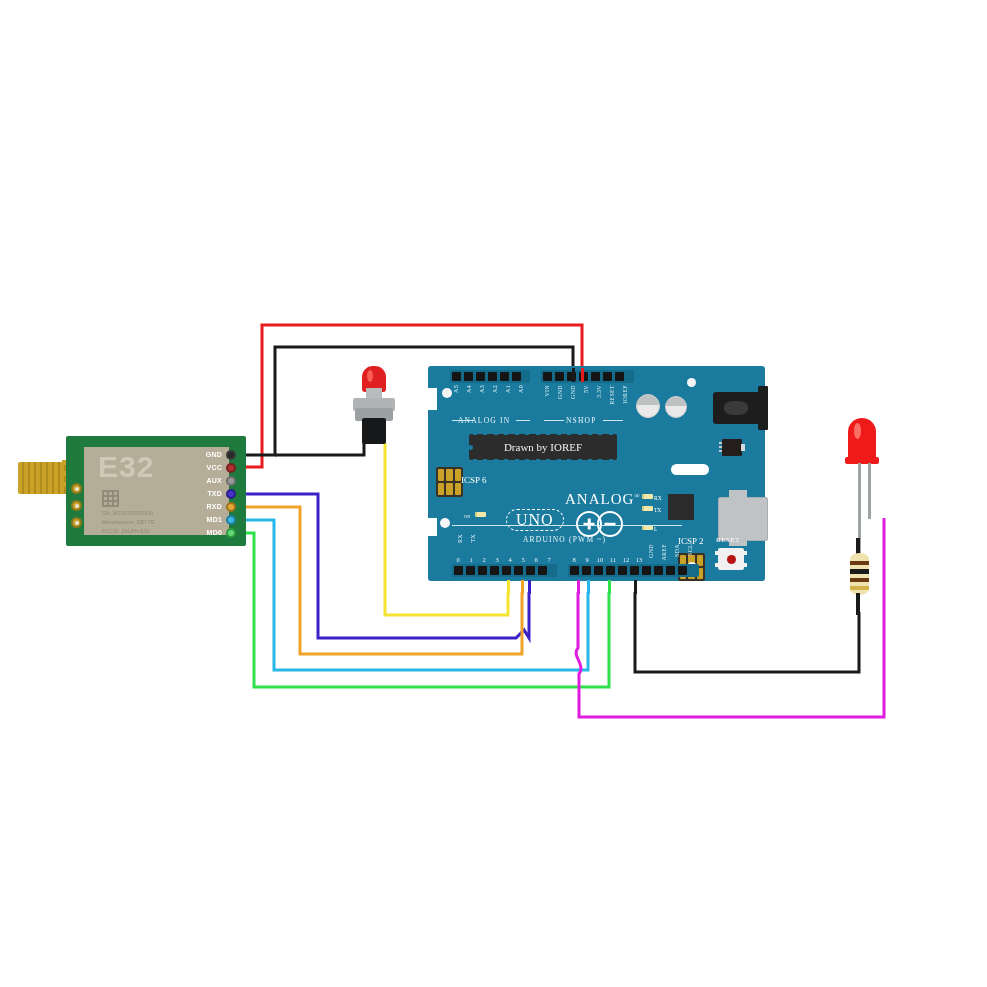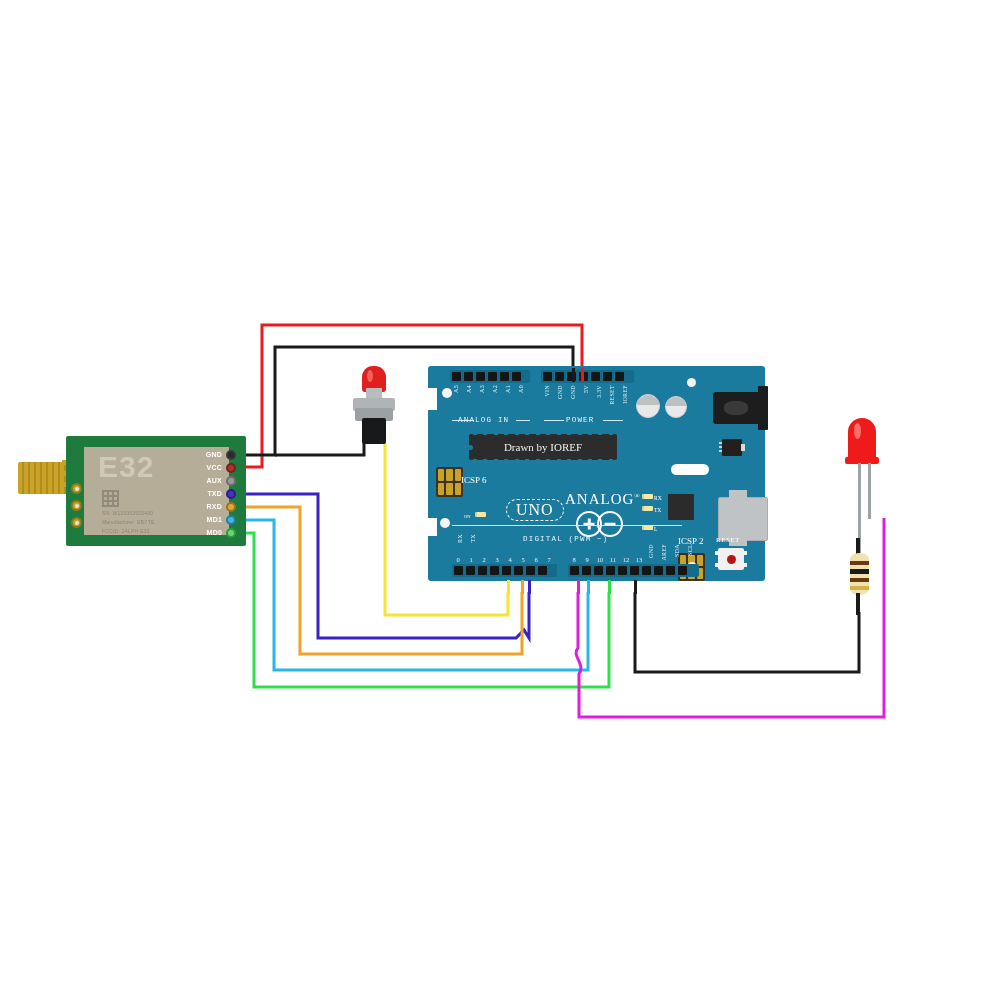--- a/index.html
+++ b/index.html
@@ -15,21 +15,21 @@
   .board-notch2{position:absolute;left:0;top:152px;width:9px;height:18px;background:#fff;}
 
   .hdr{position:absolute;background:#156b8a;border-radius:2px;display:flex;align-items:center;}
   .hdr .sock{width:9px;height:9px;background:#151515;margin:0 1.5px;border-radius:1px;}
 
   .pin-lab{position:absolute;color:#e8f4f8;font-size:6px;font-family:"Liberation Serif",serif;
       writing-mode:vertical-rl;transform:rotate(180deg);letter-spacing:.3px;white-space:nowrap;}
   .pin-num{position:absolute;color:#e8f4f8;font-size:6.5px;font-family:"Liberation Serif",serif;
       text-align:center;width:12px;}
 
-  .sec-label{position:absolute;color:#eaf6fa;font-size:7.5px;font-family:Liberation Mono, monospace;
+  .sec-label{position:absolute;color:#eaf6fa;font-size:7.5px;font-family:Liberation Serif, serif;
       letter-spacing:1.2px;white-space:nowrap;}
   .sec-rule{position:absolute;height:1px;background:#cfe8f1;}
 
   .chip{position:absolute;background:#2c2c2c;border-radius:2px;display:flex;align-items:center;
       justify-content:center;color:#f0f0f0;font-family:"Liberation Serif",serif;}
   .chip:before{content:"";position:absolute;left:-1px;top:50%;width:5px;height:5px;margin-top:-2.5px;
       background:#1a7b9e;border-radius:50%;}
   .chip-teeth{position:absolute;left:4px;right:4px;height:3px;display:flex;justify-content:space-between;}
   .chip-teeth i{width:4px;height:3px;background:#1a7b9e;display:block;}
 
@@ -251,21 +251,21 @@
     <div class="pin-lab" style="left:142px;top:19px;">GND</div>
     <div class="pin-lab" style="left:155px;top:19px;">5V</div>
     <div class="pin-lab" style="left:168px;top:19px;">3.3V</div>
     <div class="pin-lab" style="left:181px;top:19px;">RESET</div>
     <div class="pin-lab" style="left:194px;top:19px;">IOREF</div>
 
     <div class="sec-rule" style="left:24px;top:54px;width:22px;"></div>
     <div class="sec-label" style="left:30px;top:50px;">ANALOG  IN</div>
     <div class="sec-rule" style="left:88px;top:54px;width:14px;"></div>
     <div class="sec-rule" style="left:116px;top:54px;width:20px;"></div>
-    <div class="sec-label" style="left:138px;top:50px;">POWER</div>
+    <div class="sec-label" style="left:138px;top:50px;">NSHOP</div>
     <div class="sec-rule" style="left:175px;top:54px;width:20px;"></div>
 
     <div class="chip" style="left:41px;top:68px;width:148px;height:26px;font-size:11px;">
       <div class="chip-teeth" style="top:-2px;">
         <i></i>
           <i></i>
           <i></i>
           <i></i>
           <i></i>
           <i></i>
@@ -313,21 +313,21 @@
         <b></b>
         <b></b>
         <b></b>
         <b></b>
     </div>
     <div class="icsp-lab" style="left:250px;top:170px;">ICSP 2</div>
 
     <div class="arduino-word" style="left:137px;top:125px;">
       <span>ANALOG</span><sup>®</sup>
     </div>
-    <div class="uno-word" style="left:78px;top:133px;">UNO</div>
+    <div class="uno-word" style="left:78px;top:143px;">UNO</div>
     <div class="inf" style="left:148px;top:145px;">
         <i></i>
         <i></i>
       </div>
 
     <div class="led-ind" style="left:214px;top:128px;"></div>
     <div class="led-txt" style="left:226px;top:129px;">RX</div>
     <div class="led-ind" style="left:214px;top:140px;"></div>
     <div class="led-txt" style="left:226px;top:141px;">TX</div>
     <div class="led-ind" style="left:214px;top:159px;"></div>
@@ -358,21 +358,21 @@
 
     <div class="resetbtn" style="left:290px;top:182px;width:26px;height:22px;">
       <i style="left:-3px;top:3px;"></i>
         <i style="left:-3px;top:15px;"></i>
       <i style="right:-3px;top:3px;"></i>
         <i style="right:-3px;top:15px;"></i>
     </div>
     <div class="reset-lab" style="left:288px;top:170px;">RESET</div>
 
     <div class="sec-rule" style="left:24px;top:159px;width:230px;"></div>
-    <div class="sec-label" style="left:95px;top:169px;">DIGITAL  (PWM ~)</div>
+    <div class="sec-label" style="left:95px;top:169px;">ARDUINO  (PWM ~)</div>
 
     <div class="pin-lab" style="left:29px;top:168px;">RX</div>
     <div class="pin-lab" style="left:42px;top:168px;">TX</div>
     <div class="pin-num" style="left:24px;top:190px;">0</div>
     <div class="pin-num" style="left:37px;top:190px;">1</div>
     <div class="pin-num" style="left:50px;top:190px;">2</div>
     <div class="pin-num" style="left:63px;top:190px;">3</div>
     <div class="pin-num" style="left:76px;top:190px;">4</div>
     <div class="pin-num" style="left:89px;top:190px;">5</div>
     <div class="pin-num" style="left:102px;top:190px;">6</div>

